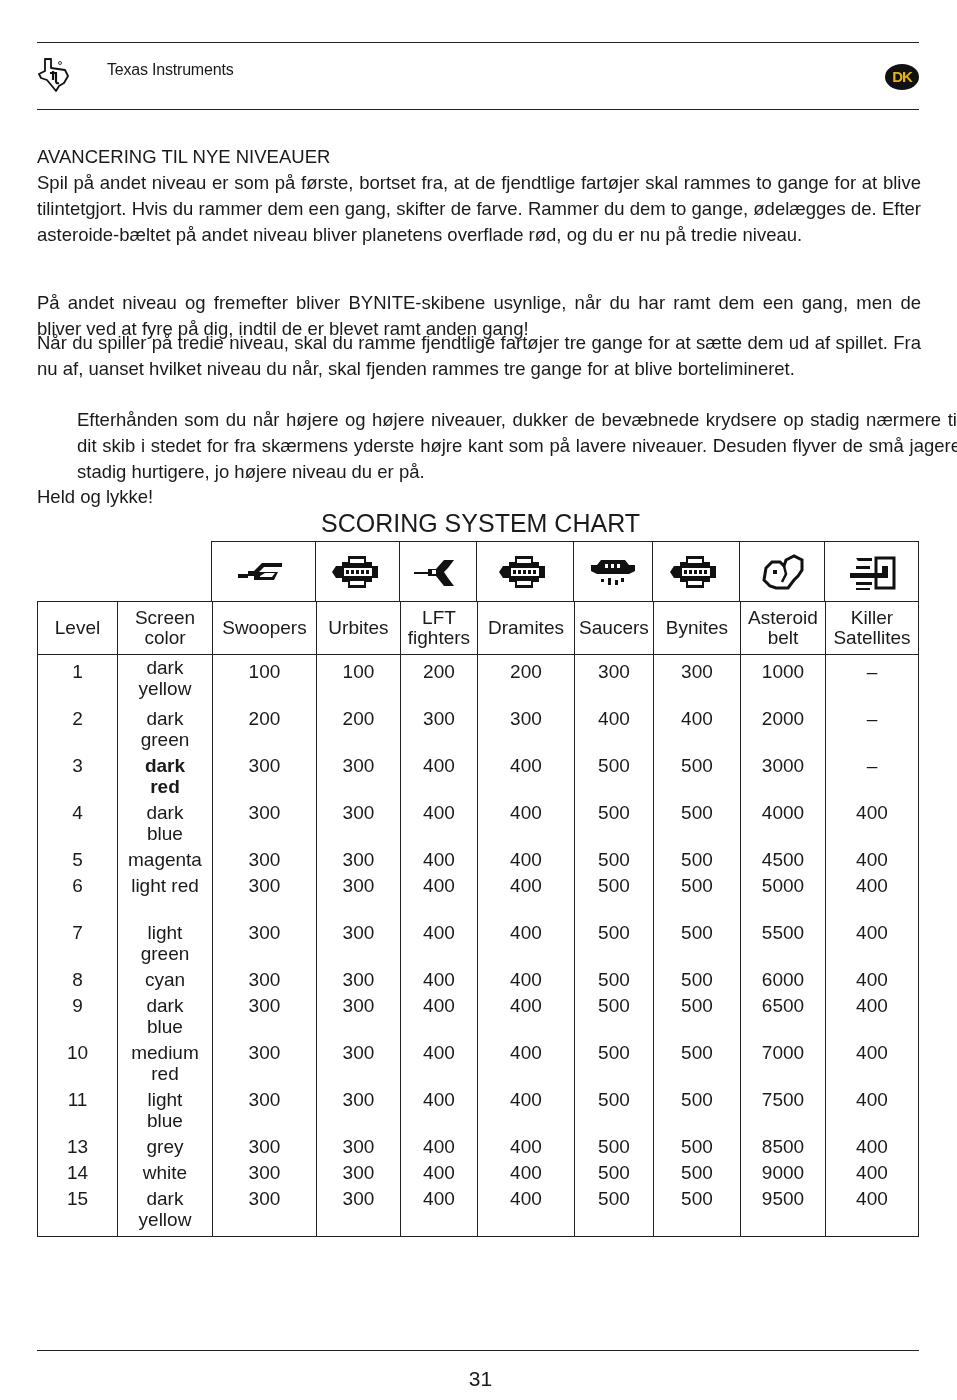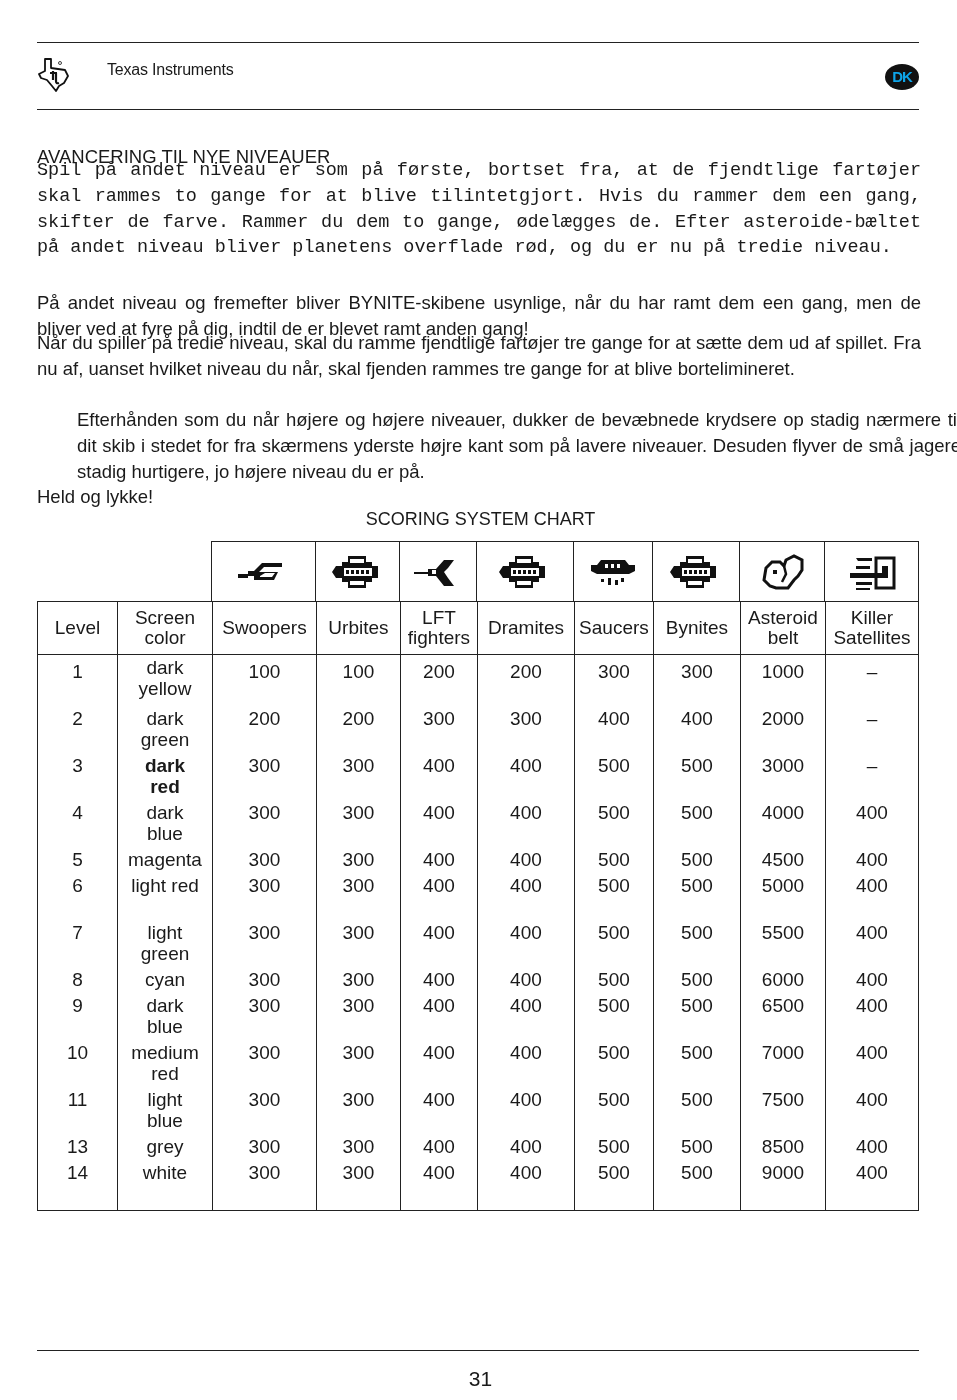--- a/index.html
+++ b/index.html
@@ -6,28 +6,28 @@
   body { width: 957px; height: 1400px; position: relative; overflow: hidden;
          font-family: "Liberation Sans", sans-serif; color: #1a1a1a; }
   .rule { position: absolute; left: 37px; width: 882px; height: 0; border-top: 1.6px solid #222; }
   #rule-top { top: 42px; }
   #rule-head { top: 109px; }
   #rule-foot { top: 1350px; }
   .header { position: absolute; top: 56px; left: 37px; width: 882px; height: 40px; }
   .ti-logo { position: absolute; left: 0; top: 0; width: 34px; height: 36px; }
   .brand { position: absolute; left: 70px; top: 5px; font-size: 16px; letter-spacing: -0.2px; }
   .lang-badge { position: absolute; right: 0; top: 8px; width: 34px; height: 26px; border-radius: 50%;
-                background: #111; color: #0ea5e9; font-weight: bold; font-size: 15px; text-align: center;
+                background: #111; color: #eab308; font-weight: bold; font-size: 15px; text-align: center;
                 line-height: 26px; letter-spacing: -1px; }
   .section-title { position: absolute; top: 146px; left: 37px; font-size: 18.5px; }
   .body-text { position: absolute; left: 37px; width: 884px; font-size: 18.5px; line-height: 25.8px;
                text-align: justify; margin: 0; }
-  #p1 { top: 158px; font-family: Liberation Mono, monospace; } #p2 { top: 290px; } #p3 { top: 330px; } #p4 { top: 407px; margin-left: 40px; } #p5 { top: 484px; }
+  #p1 { top: 170px; } #p2 { top: 290px; } #p3 { top: 330px; } #p4 { top: 407px; margin-left: 40px; } #p5 { top: 484px; }
   .chart-title { position: absolute; top: 509px; left: 0; width: 957px; text-align: center;
-                 font-size: 18px; padding-left: 4px; box-sizing: border-box; }
+                 font-size: 25px; padding-left: 4px; box-sizing: border-box; }
   .icon-row { position: absolute; top: 541px; left: 211px; height: 60px; border: 1.5px solid #222;
               border-bottom: none; display: flex; }
   .icon-cell { height: 60px; border-right: 1.5px solid #222; display: flex; align-items: center;
                justify-content: center; box-sizing: border-box; }
   .icon-cell:last-child { border-right: none; }
   .icon-cell svg { width: 60px; height: 40px; }
   table.score { position: absolute; top: 601px; left: 37px; border-collapse: collapse;
                 table-layout: fixed; font-size: 19px; }
   table.score th, table.score td { border-left: 1.5px solid #222; border-right: 1.5px solid #222;
                                    text-align: center; font-weight: normal; padding: 0; }
@@ -334,17 +334,29 @@
         <td style="padding: 2px 10px 0px;">white</td>
         <td>300</td>
         <td>300</td>
         <td>400</td>
         <td>400</td>
         <td>500</td>
         <td>500</td>
         <td>9000</td>
         <td>400</td>
       </tr>
+      <tr class="wrap">
+        <td>15</td>
+        <td style="padding: 2px 10px 0px;">dark yellow</td>
+        <td>300</td>
+        <td>300</td>
+        <td>400</td>
+        <td>400</td>
+        <td>500</td>
+        <td>500</td>
+        <td>9500</td>
+        <td>400</td>
+      </tr>
     </tbody>
 </table>
 
 <div class="rule" id="rule-foot"></div>
 <div class="page-number">31</div>
 
 </body></html>

